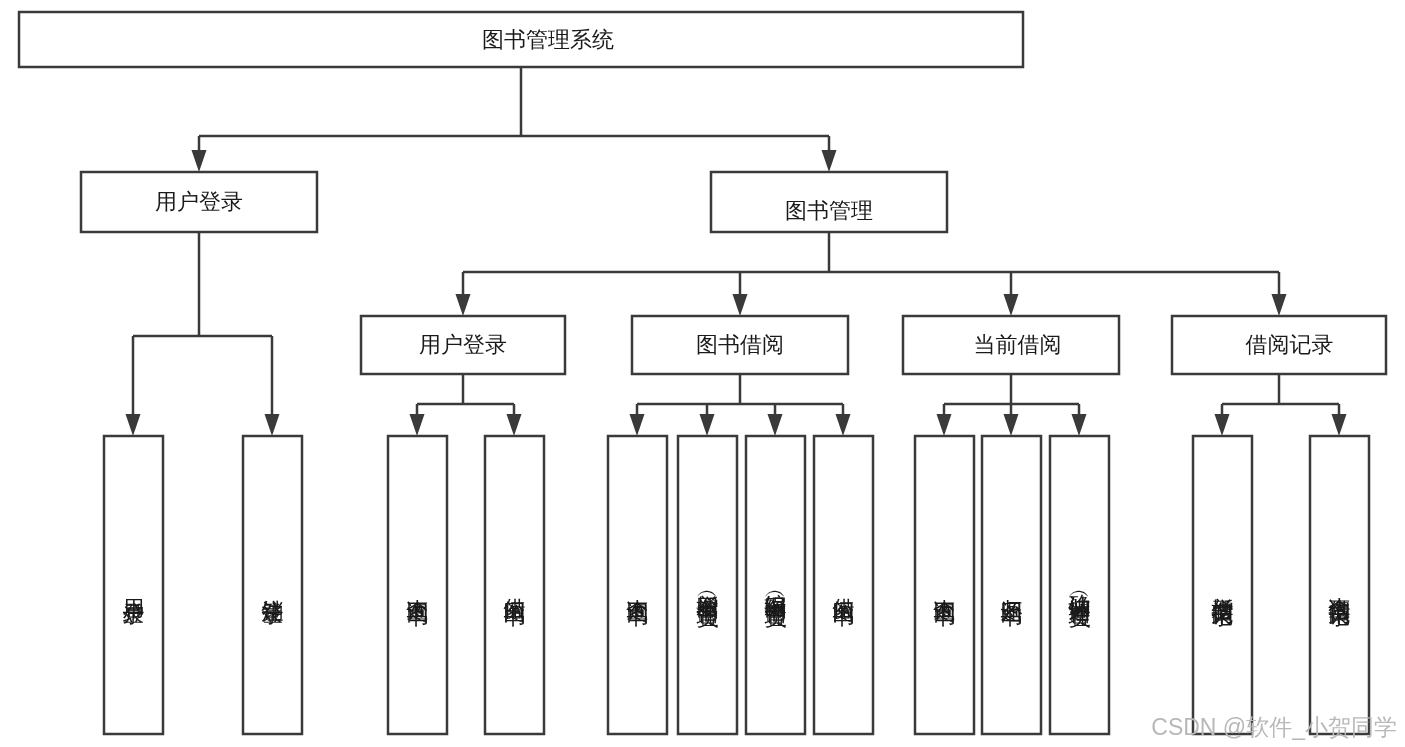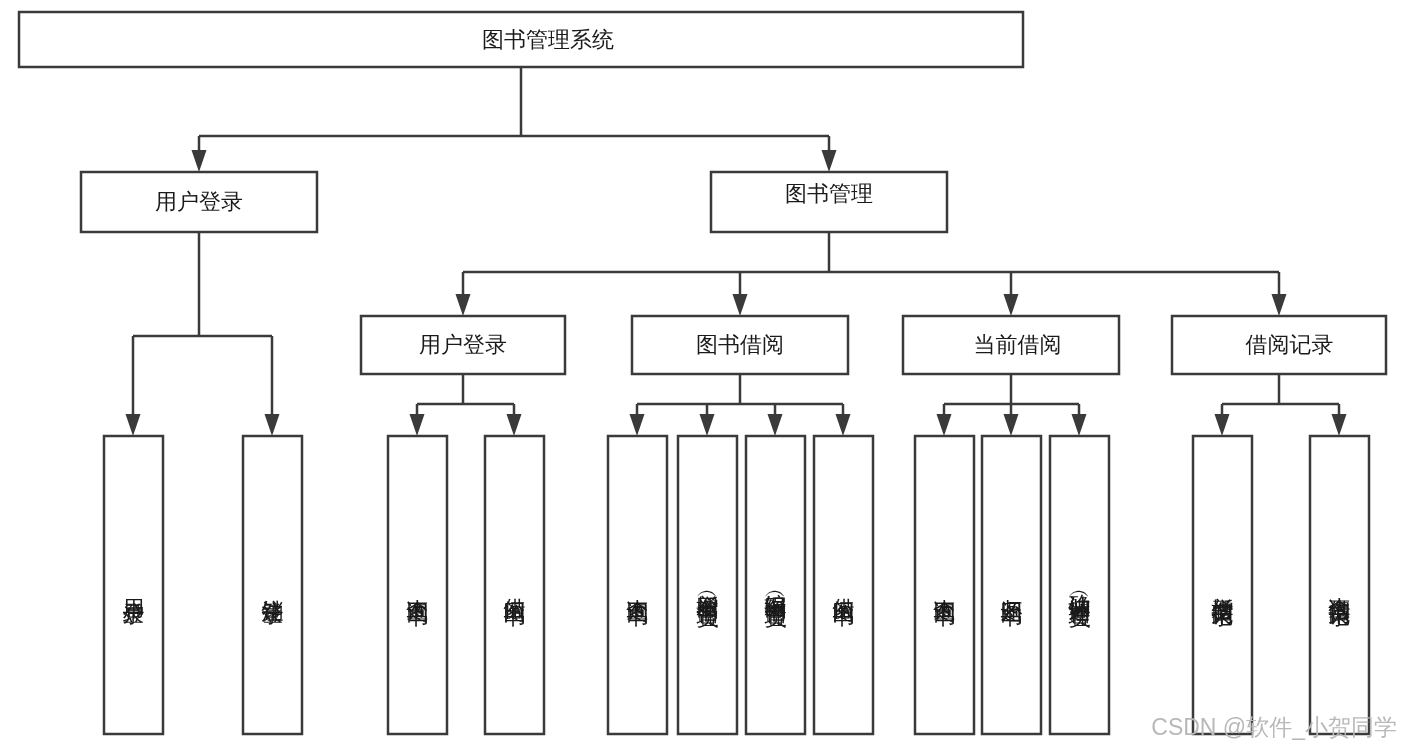--- a/index.html
+++ b/index.html
@@ -179,21 +179,21 @@
       </g>
   </svg>
 
   <div id="labels-layer">
       <div class="hlabel-wrap" style="left: 19px; top: 12px; width: 1004px; height: 55px; margin-left: 27px;">
         <span class="hlabel-text">图书管理系统</span>
       </div>
       <div class="hlabel-wrap" style="left: 81px; top: 172px; width: 236px; height: 60px;">
         <span class="hlabel-text">用户登录</span>
       </div>
-      <div class="hlabel-wrap" style="left: 711px; top: 172px; width: 236px; height: 44px; text-align: right;">
+      <div class="hlabel-wrap" style="left: 711px; top: 189px; width: 236px; height: 44px; text-align: right;">
         <span class="hlabel-text">图书管理</span>
       </div>
       <div class="hlabel-wrap" style="left: 361px; top: 316px; width: 204px; height: 58px;">
         <span class="hlabel-text">用户登录</span>
       </div>
       <div class="hlabel-wrap" style="left: 632px; top: 316px; width: 216px; height: 58px; text-align: right;">
         <span class="hlabel-text">图书借阅</span>
       </div>
       <div class="hlabel-wrap" style="left: 903px; top: 316px; width: 229px; height: 58px;">
         <span class="hlabel-text">当前借阅</span>

